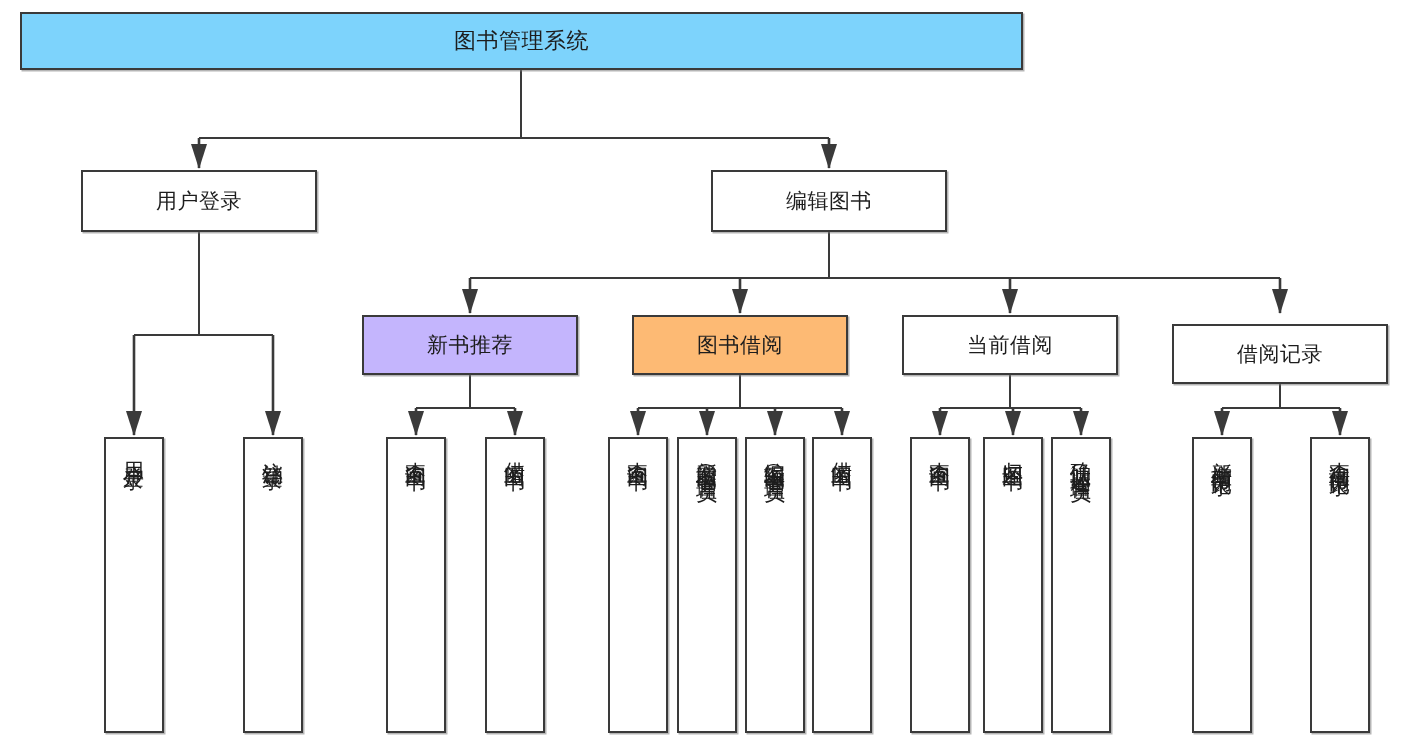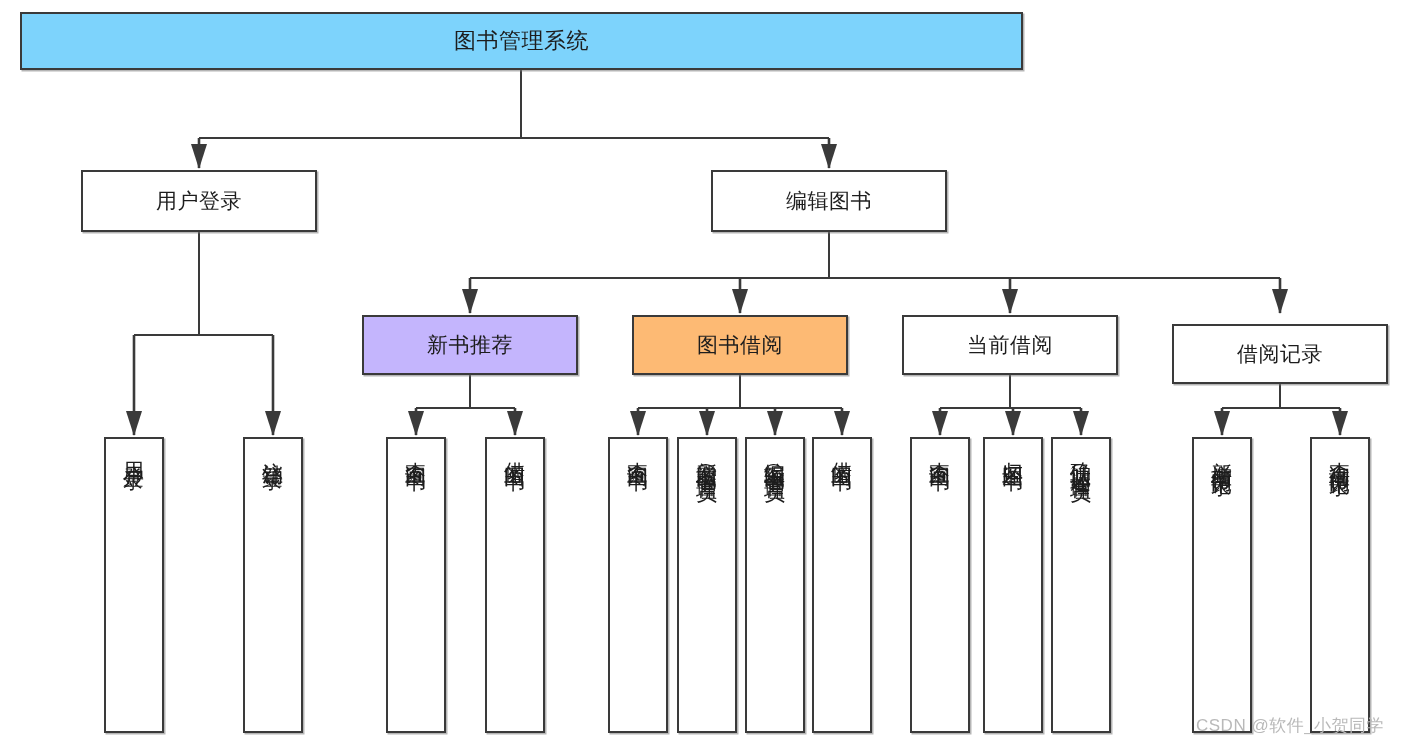--- a/index.html
+++ b/index.html
@@ -190,14 +190,13 @@
       <div class="node-box level-4 vertical" style="left: 1051px; top: 437px; width: 60px; height: 296px; border-color: rgb(58, 58, 58); background: rgb(255, 255, 255);">
         <span class="node-label" style="color: rgb(29, 29, 29);">确认归还（管理员）</span>
       </div>
       <div class="node-box level-4 vertical" style="left: 1192px; top: 437px; width: 60px; height: 296px; border-color: rgb(58, 58, 58); background: rgb(255, 255, 255);">
         <span class="node-label" style="color: rgb(29, 29, 29);">新增借阅记录</span>
       </div>
       <div class="node-box level-4 vertical" style="left: 1310px; top: 437px; width: 60px; height: 296px; border-color: rgb(58, 58, 58); background: rgb(255, 255, 255);">
         <span class="node-label" style="color: rgb(29, 29, 29);">查询借阅记录</span>
       </div>
     </div>
-  <div class="watermark" style="left:1196px; top:714px;">CSDN @软件_小贺同学</div>
 </div>
 
 </body></html>

